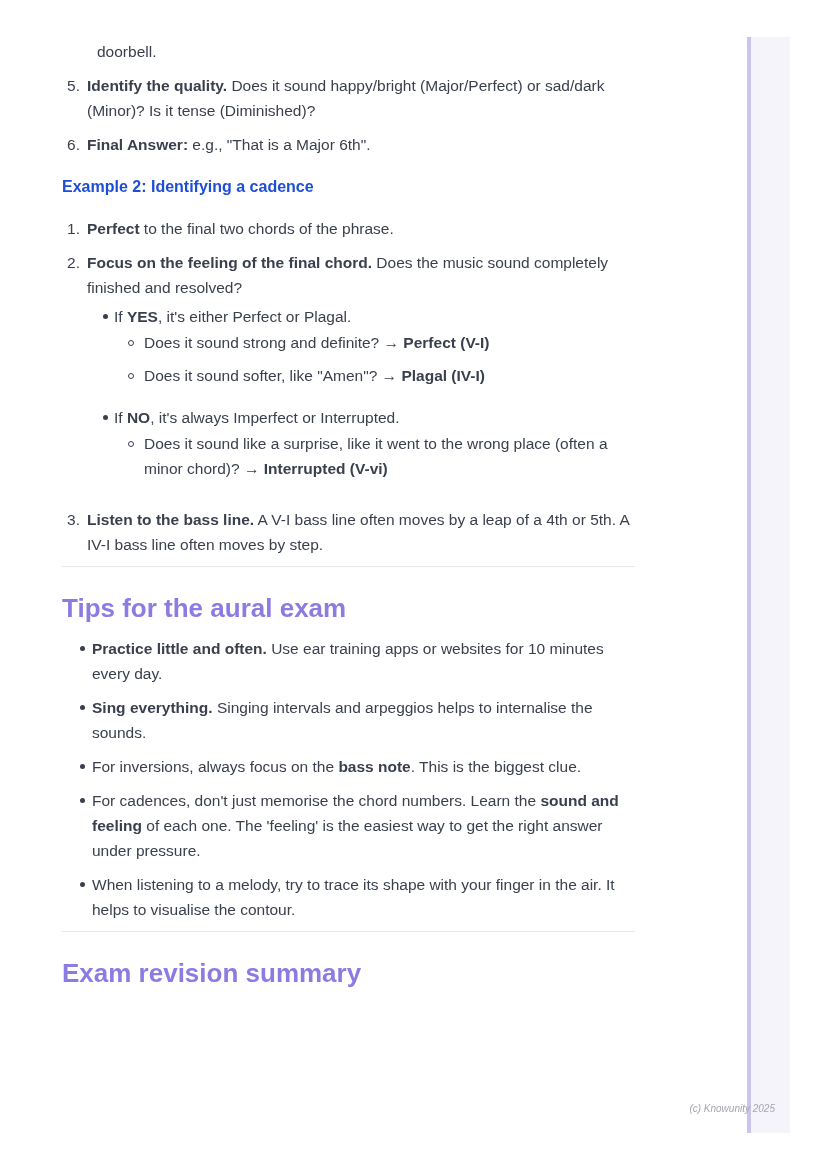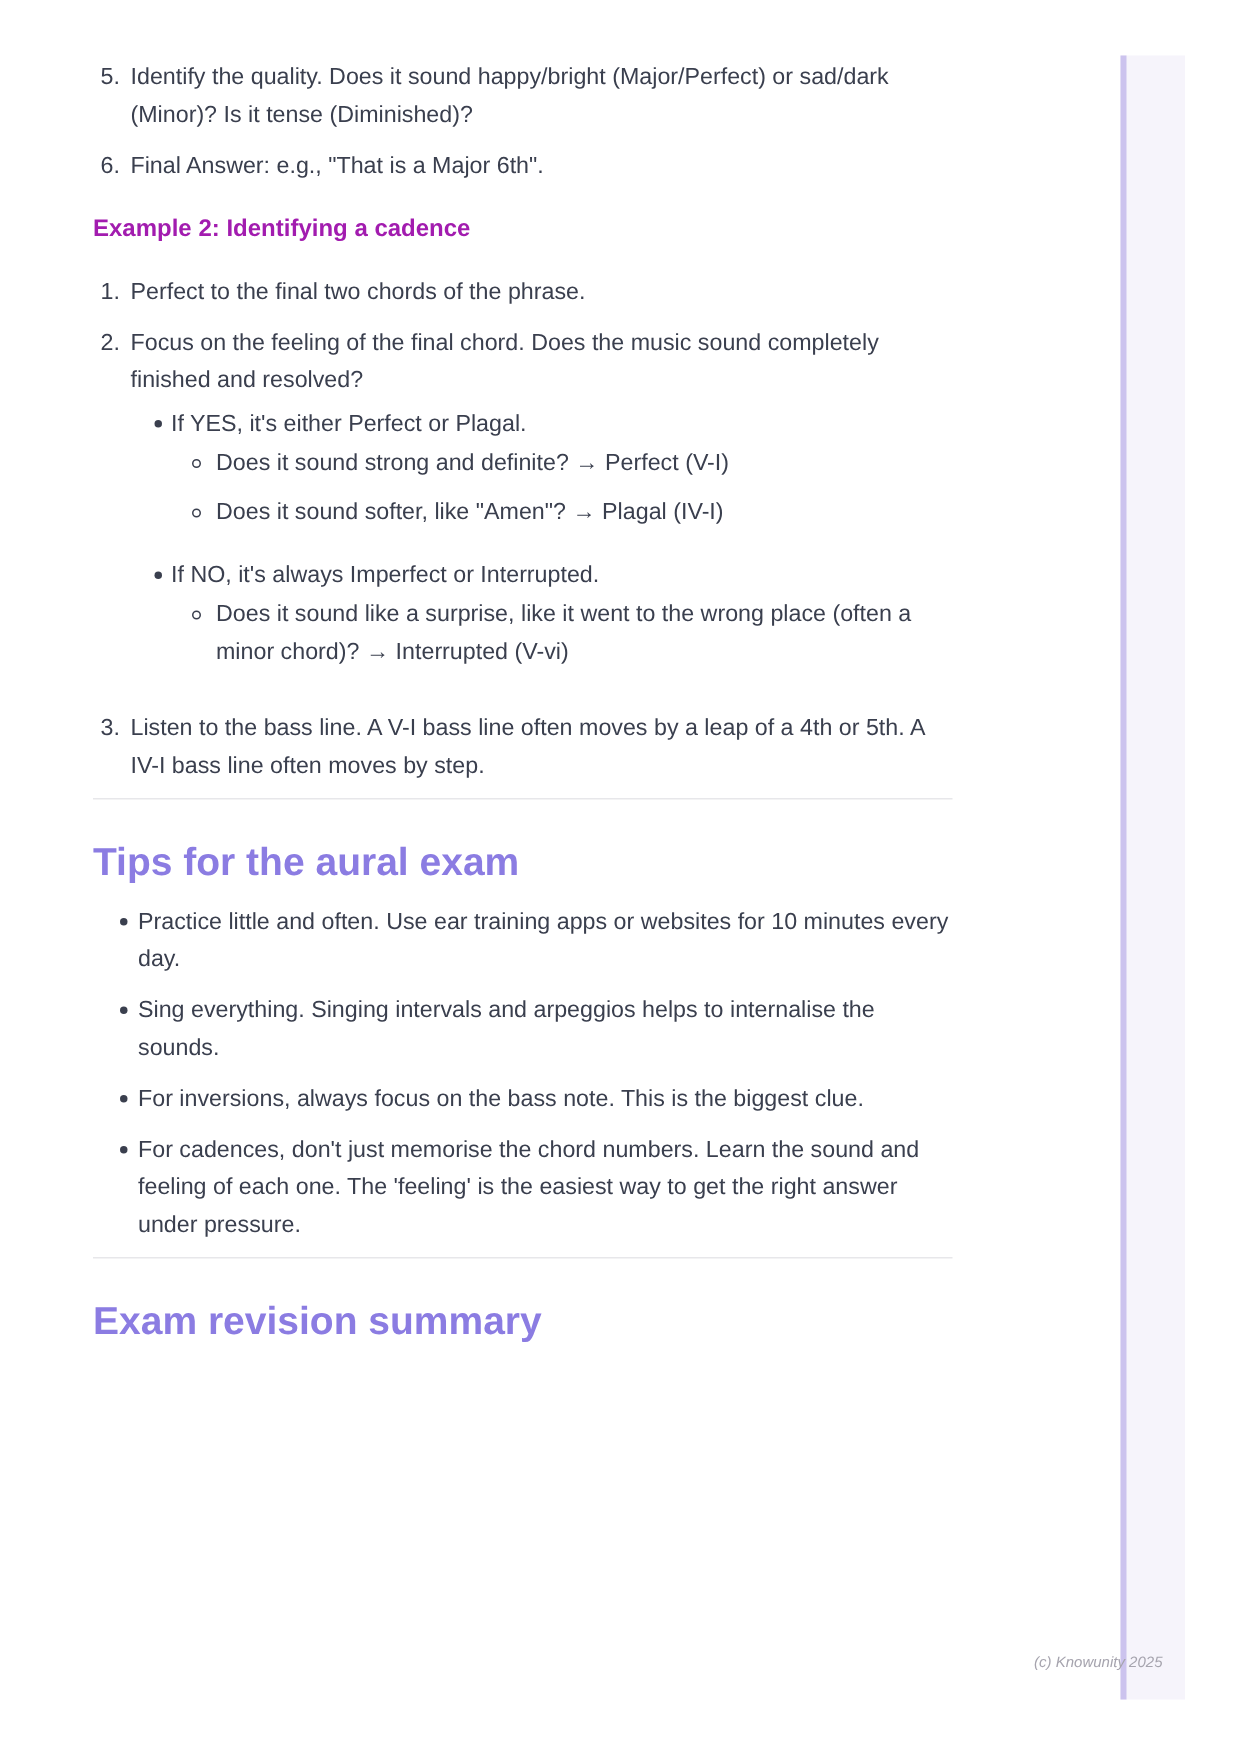--- a/index.html
+++ b/index.html
@@ -23,21 +23,21 @@
     border-left: 4px solid #ccc3ee;
   }
   .content {
     position: absolute;
     left: 0; top: 0;
     width: 828px;
     padding: 39px 193px 0 62px;
     font-size: 15.5px;
     line-height: 25px;
   }
-  b { font-weight: 400; }
+  b { font-weight: 700; }
   .cont-text { margin: 0 0 9px 35px; }
   
   .oli { display: flex; margin: 0 0 9px 0; }
   .num { flex: none; width: 18px; text-align: right; margin-right: 7px; }
   .litext { flex: 1; min-width: 0; }
   
   .bli { display: flex; margin: 0 0 9px 0; }
   .marker { flex: none; position: relative; }
   .m-top { width: 30px; }
   .m1 { width: 27px; }
@@ -55,21 +55,21 @@
     border: 1.3px solid #3a3f4e;
     background: transparent;
   }
   .sublist { margin-top: 1px; }
   .sublist .bli { margin-bottom: 8px; }
   .nested { margin-top: 4px; }
   h3.sub-heading {
     font-size: 16px; line-height: 25px;
     font-weight: 700;
     margin: 17px 0 17px 0;
-    color: #a21caf;
+    color: #1d4ed8;
   }
   h2.purple-heading {
     color: #8b7ce2;
     font-size: 26px; line-height: 28px;
     font-weight: 700;
     margin: 27px 0 14px 0;
   }
   hr.divider {
     border: none; border-top: 1px solid #e7e7ea;
     margin: 8px 0 0 0;
@@ -85,20 +85,21 @@
 </style>
 </head>
 <body>
 
 <div class="page">
 
   <div class="edge-strip"></div>
 
   <div class="content">
 
+    <p class="cont-text">doorbell.</p>
 
     <div class="oli">
       <span class="num">5.</span>
       <div class="litext"><b>Identify the quality.</b><span> Does it sound happy/bright (Major/Perfect) or sad/dark (Minor)? Is it tense (Diminished)?</span></div>
     </div>
 
     <div class="oli">
       <span class="num">6.</span>
       <div class="litext"><b>Final Answer:</b><span> e.g., "That is a Major 6th".</span></div>
     </div>
@@ -191,20 +192,26 @@
       <div class="litext"><span>For inversions, always focus on the </span><b>bass note</b><span>. This is the biggest clue.</span></div>
     </div>
 
     <div class="bli">
       <span class="marker m-top">
           <span class="dot"></span>
         </span>
       <div class="litext"><span>For cadences, don't just memorise the chord numbers. Learn the </span><b>sound and feeling</b><span> of each one. The 'feeling' is the easiest way to get the right answer under pressure.</span></div>
     </div>
 
+    <div class="bli">
+      <span class="marker m-top">
+          <span class="dot"></span>
+        </span>
+      <div class="litext"><span>When listening to a melody, try to trace its shape with your finger in the air. It helps to visualise the contour.</span><b></b><span></span></div>
+    </div>
 
 
     <hr class="divider">
 
     <h2 class="purple-heading">Exam revision summary</h2>
 
   </div>
 
   <div class="copyright">(c) Knowunity 2025</div>
 

